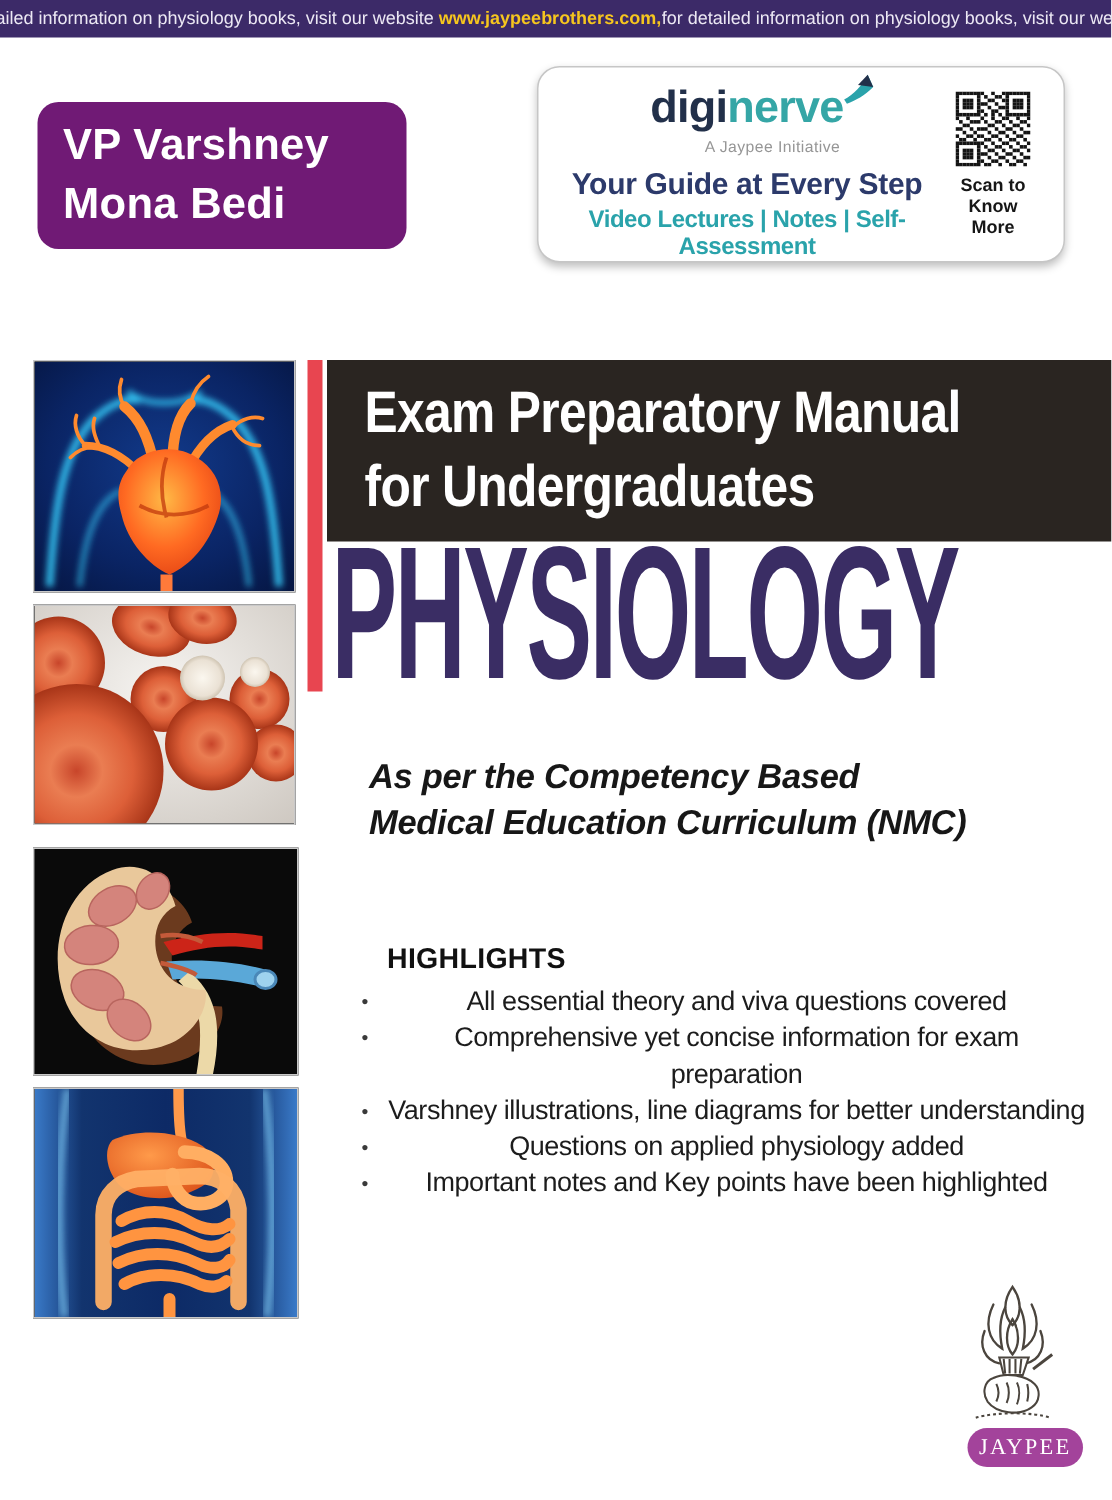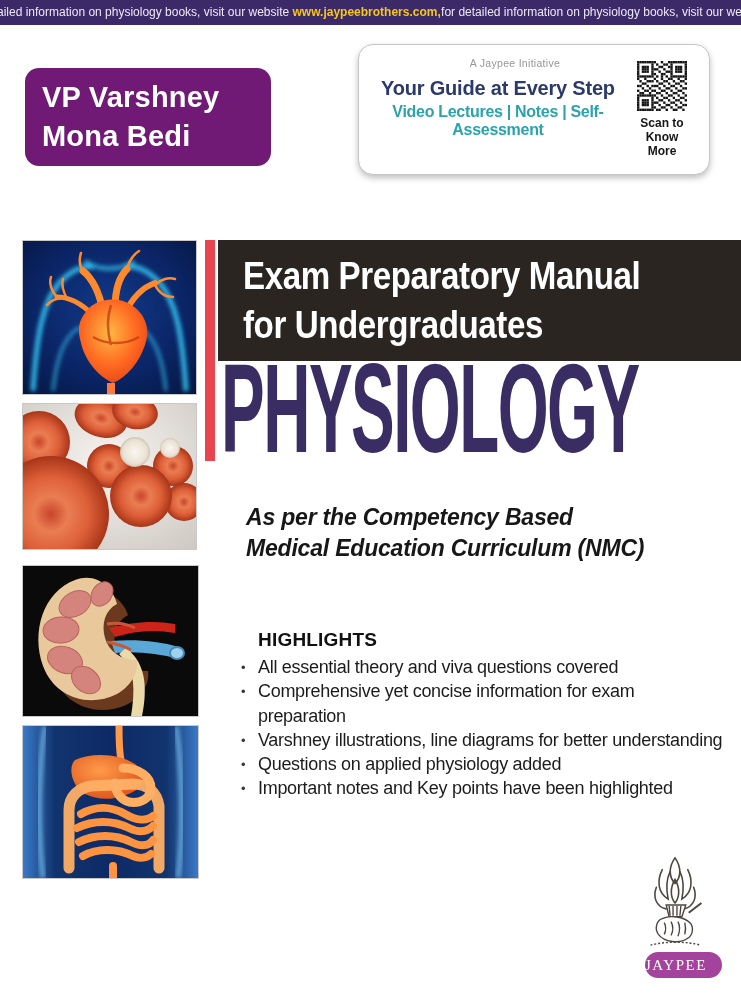--- a/index.html
+++ b/index.html
@@ -62,46 +62,53 @@
   .subtitle{
     position:absolute;left:246px;top:502px;font-size:23px;font-weight:bold;font-style:italic;
     color:#171717;line-height:31px;letter-spacing:-0.2px;
   }
   
   .hl-heading{position:absolute;left:258px;top:629px;font-size:19px;font-weight:bold;color:#111;letter-spacing:0.2px;}
   .hl-list{
     position:absolute;left:238px;top:655px;width:486px;margin:0;padding:0;list-style:none;
     font-size:18px;line-height:24.3px;color:#1c1c1c;letter-spacing:-0.3px;
   }
-  .hl-list li{position:relative;padding-left:20px;}
+  .hl-list li{position:relative;padding-left:20px;text-align:center;}
   .hl-list li::before{content:"•";position:absolute;left:3px;top:1px;font-size:13px;color:#3a3a3a;}
   
   .torch{position:absolute;left:628px;top:854px;width:95px;height:98px;}
   .jaypee-badge{
     position:absolute;left:645px;top:952px;width:77px;height:26px;background:#a3439b;
-    border-radius:13px;color:#ffffff;line-height:26px;
+    border-radius:13px;color:#ffffff;text-align:center;line-height:26px;
     font-family:"Liberation Serif","DejaVu Serif",serif;font-size:15px;letter-spacing:1.5px;
   }
 </style>
 </head>
 <body>
 
 <div class="cover">
 
   <div class="banner">
     <span class="seg">ailed information on physiology books, visit our website </span><span class="link">www.jaypeebrothers.com,</span><span class="seg"> for detailed information on physiology books, visit our website </span>
   </div>
 
   <div class="author-box">
     <div>VP Varshney</div>
     <div>Mona Bedi</div>
   </div>
 
   <div class="digi-panel">
     <div class="digi-left">
+      <div class="digi-logo-row">
+        <span class="digi-digi">digi</span><span class="digi-nerve">nerve</span>
+        <svg class="digi-arrow" viewBox="0 0 26 26">
+          <path d="M3,21 C10,17 16,11 20,3 L24,12 C18,18 11,22 5,24 Z" fill="#2aa3ab"></path>
+          <path d="M20,3 L24,12 L13,10.5 Z" fill="#22304a"></path>
+        </svg>
+      </div>
       <div class="digi-initiative">A Jaypee Initiative</div>
       <div class="digi-guide">Your Guide at Every Step</div>
       <div class="digi-features">Video Lectures | Notes | Self-Assessment</div>
     </div>
     <div class="digi-right">
       <svg id="qr-svg" class="qr" viewBox="0 0 50 50">
           <g fill="#141414">
             <rect x="0.00" y="0.00" width="2.38" height="2.38"></rect>
             <rect x="2.38" y="0.00" width="2.38" height="2.38"></rect>
             <rect x="4.76" y="0.00" width="2.38" height="2.38"></rect>

